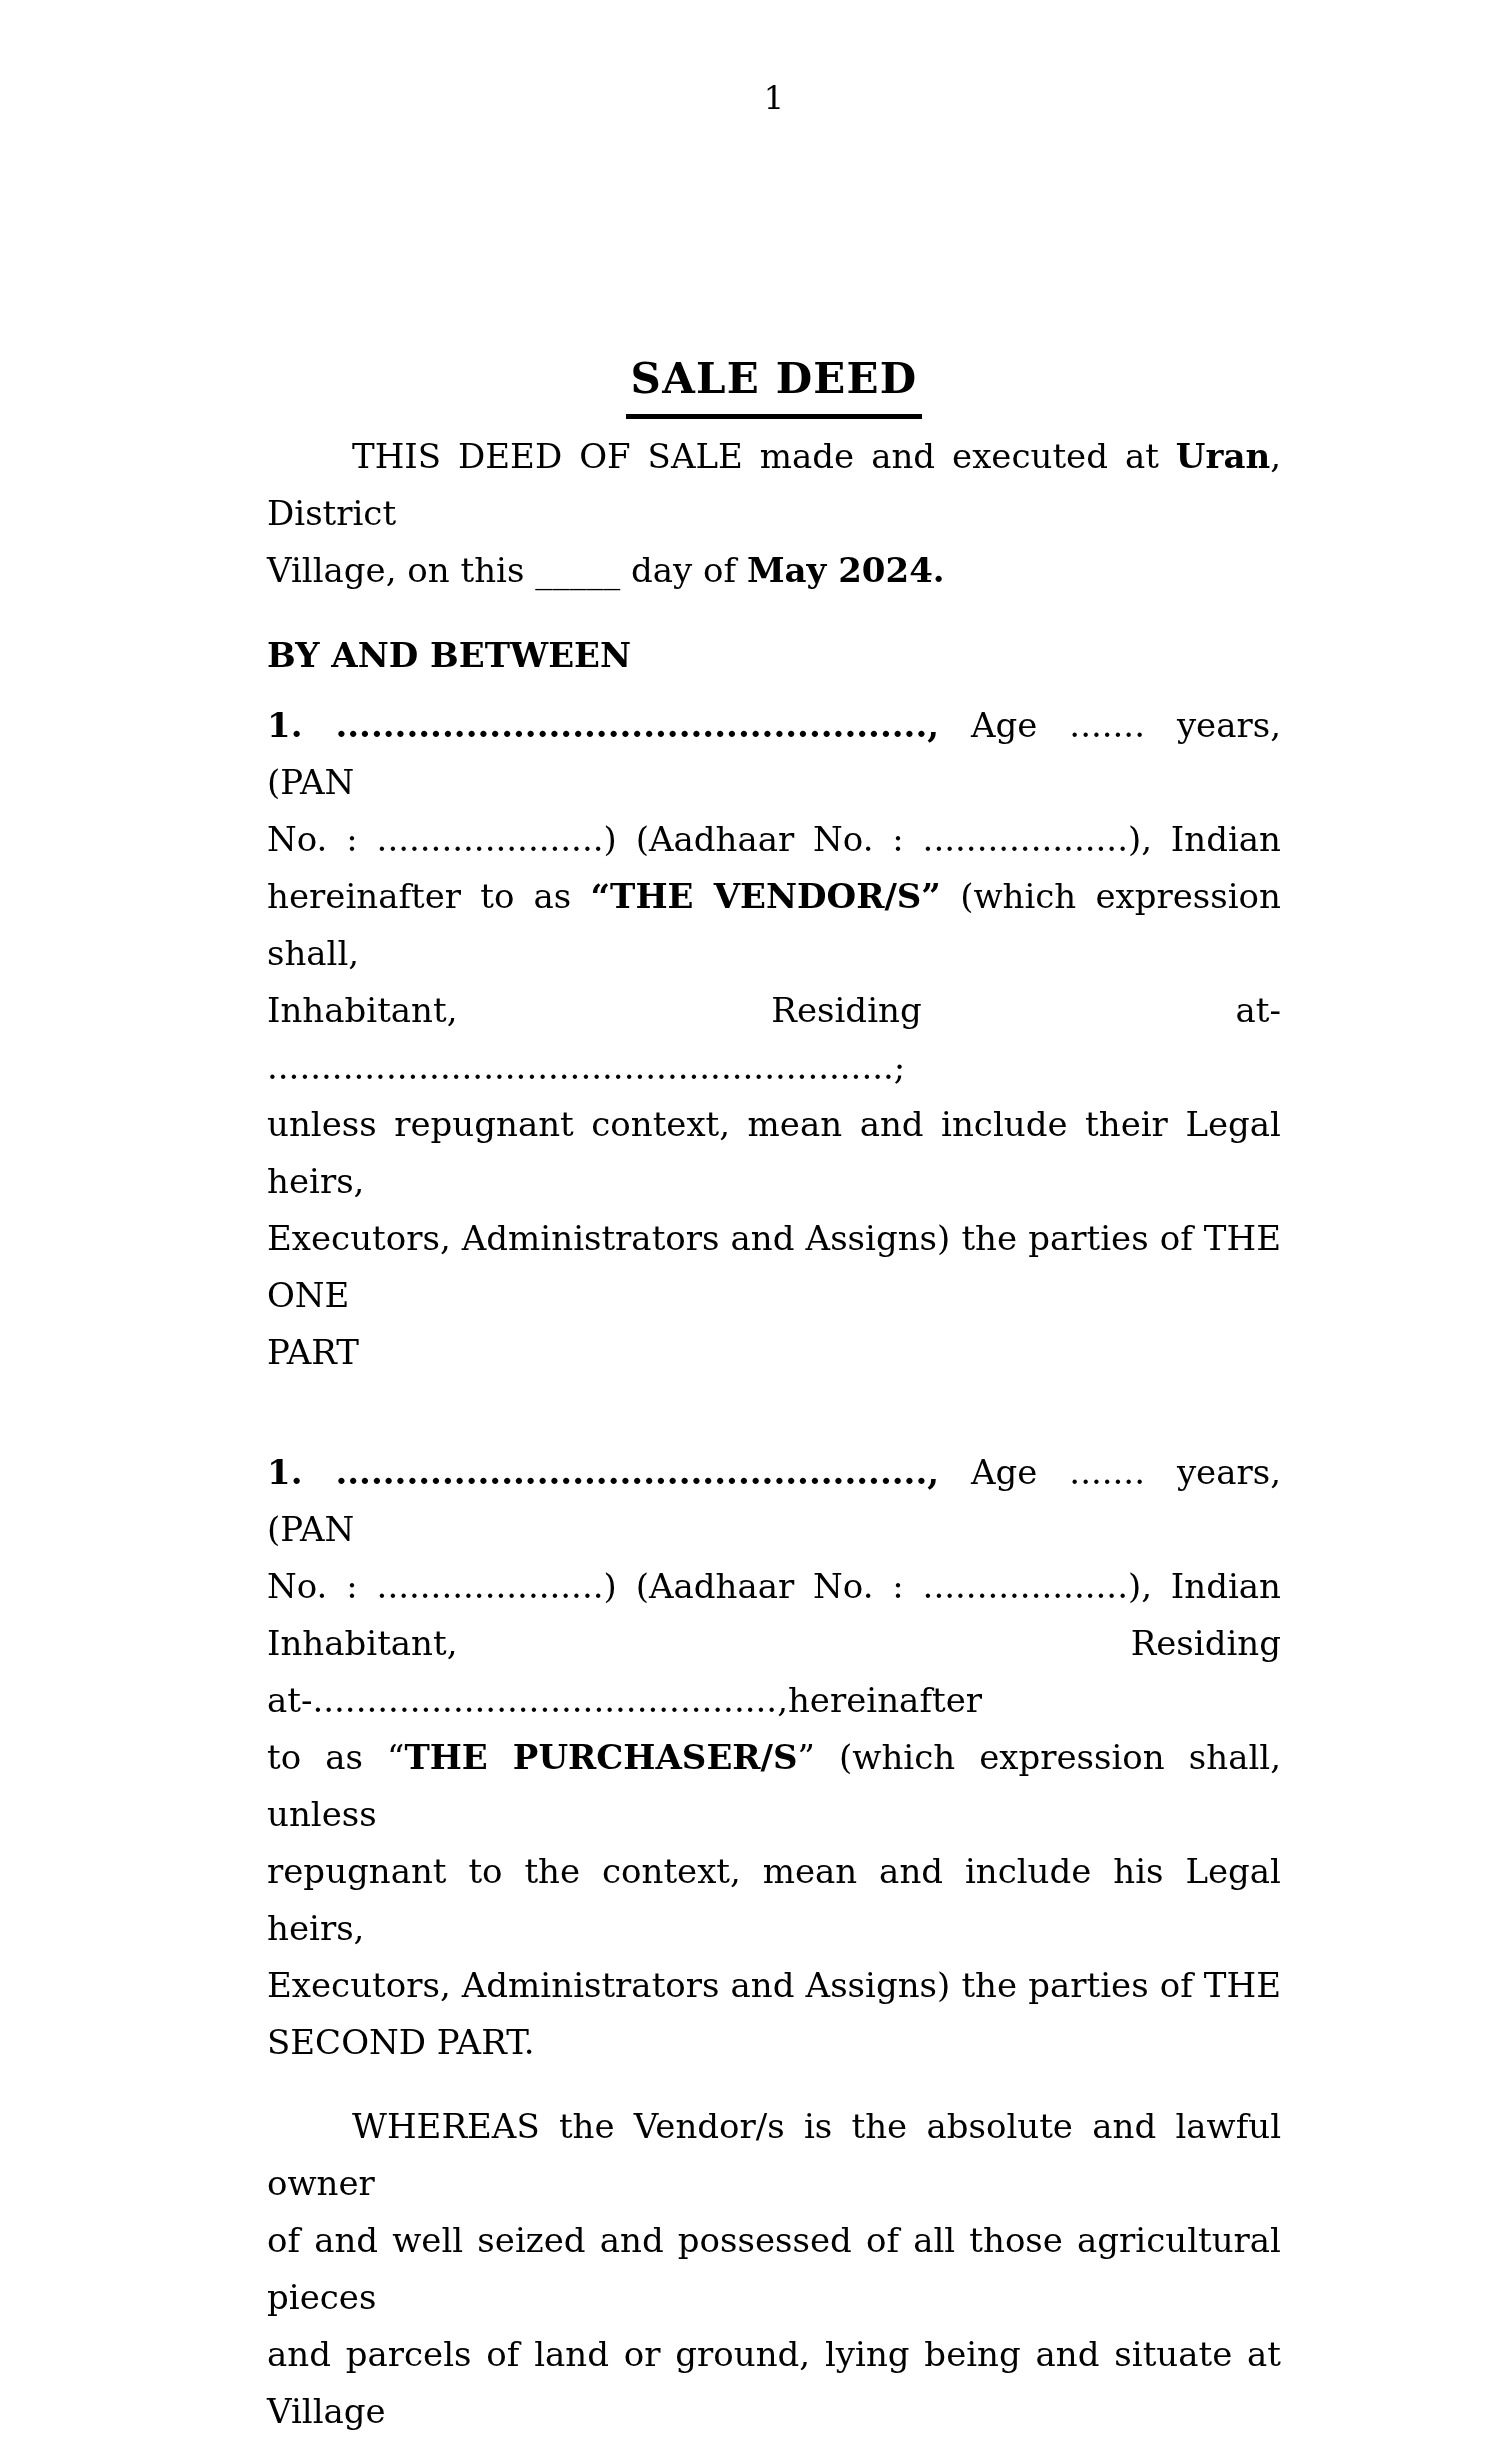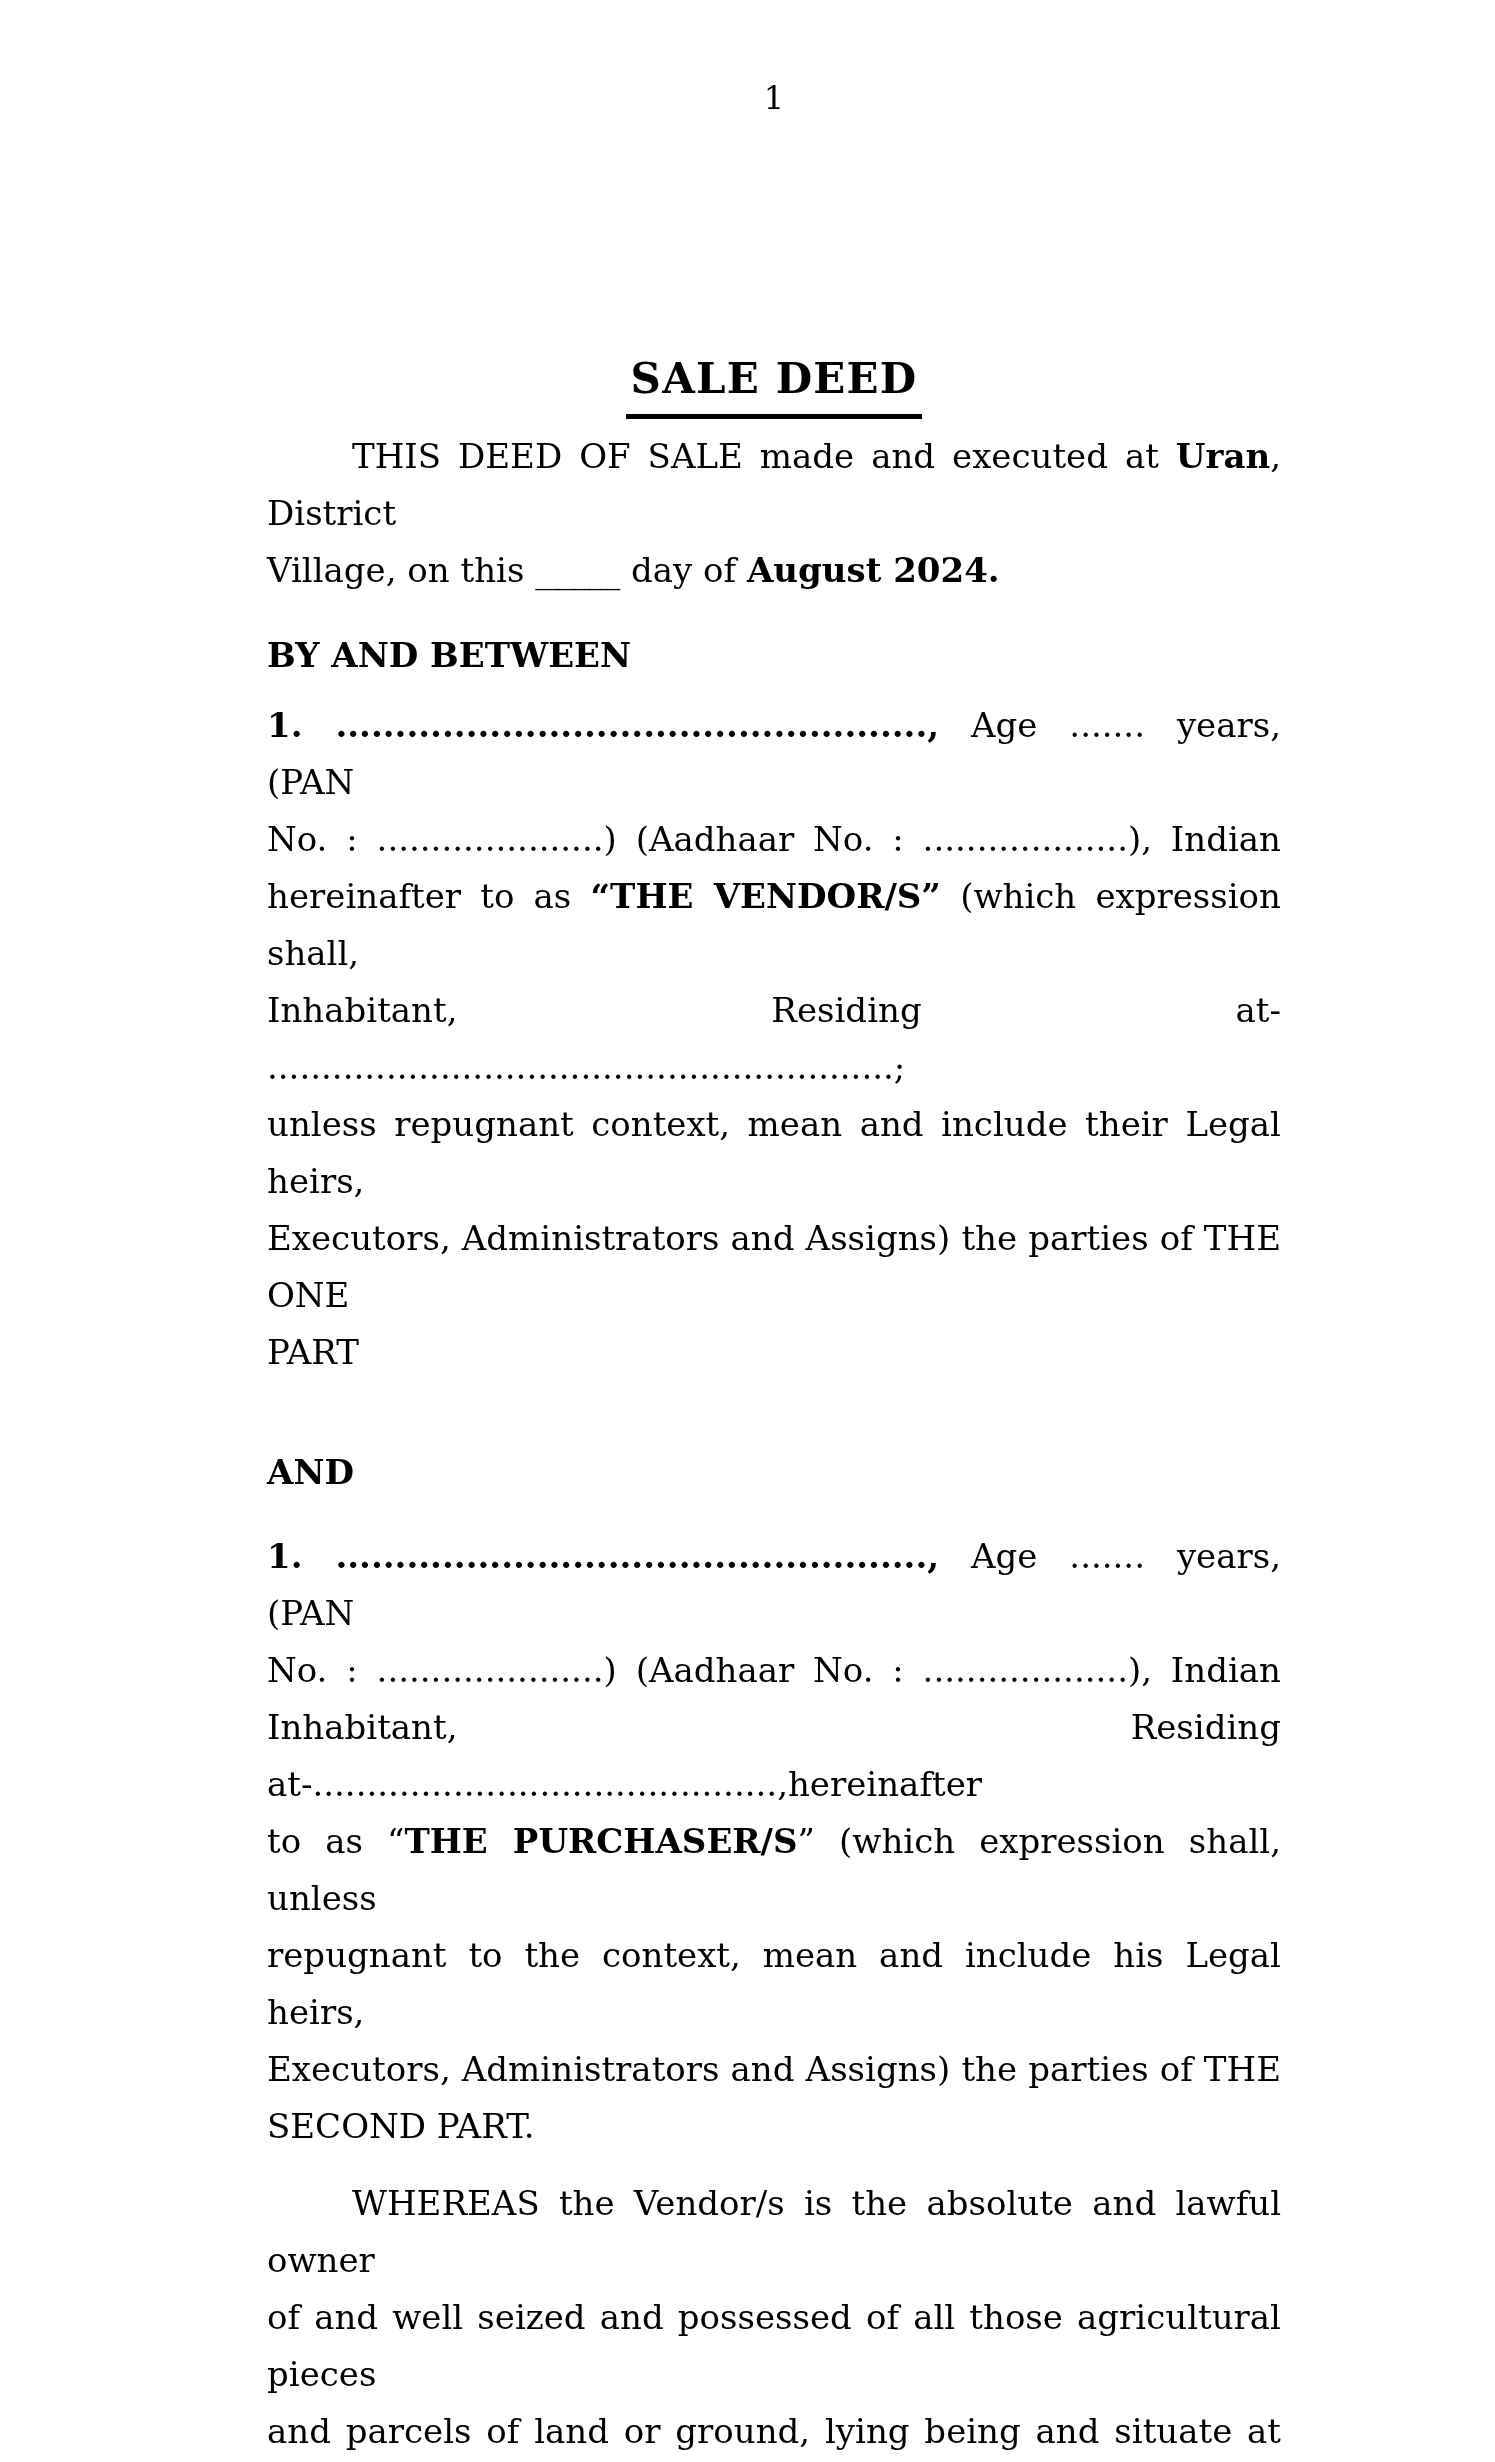--- a/index.html
+++ b/index.html
@@ -73,33 +73,32 @@
 <div class="page">
   <div class="page-number">1</div>
 
   <div class="title-wrap">
     <span class="title-text">SALE DEED</span>
   </div>
 
   <div class="content" id="doc-body">
       <div class="para indent">
         <div class="line"><span>THIS DEED OF SALE made and executed at </span><span class="b">Uran</span><span>, District</span></div>
-        <div class="line last"><span>Village, on this _____ day of </span><span class="b">August 2024.</span></div>
+        <div class="line last"><span>Village, on this _____ day of </span><span class="b">May 2024.</span></div>
       </div>
       <div class="heading">BY AND BETWEEN</div>
       <div class="para">
         <div class="line"><span class="b">1. </span><span class="b">..................................................,</span><span> Age ....... years, (PAN</span></div>
         <div class="line"><span>No. : .....................) (Aadhaar No. : ...................), Indian</span></div>
         <div class="line"><span>hereinafter to as </span><span class="b">“THE VENDOR/S”</span><span> (which expression shall,</span></div>
         <div class="line"><span>Inhabitant, Residing at- ..........................................................;</span></div>
         <div class="line"><span>unless repugnant context, mean and include their Legal heirs,</span></div>
         <div class="line"><span>Executors, Administrators and Assigns) the parties of THE ONE</span></div>
         <div class="line last"><span>PART</span></div>
       </div>
-      <div class="heading">AND</div>
       <div class="para">
         <div class="line"><span class="b">1. </span><span class="b">..................................................,</span><span> Age ....... years, (PAN</span></div>
         <div class="line"><span>No. : .....................) (Aadhaar No. : ...................), Indian</span></div>
         <div class="line"><span>Inhabitant, Residing at-...........................................,hereinafter</span></div>
         <div class="line"><span>to as “</span><span class="b">THE PURCHASER/S</span><span>” (which expression shall, unless</span></div>
         <div class="line"><span>repugnant  to the context, mean and include his Legal heirs,</span></div>
         <div class="line"><span>Executors, Administrators and Assigns) the parties of THE</span></div>
         <div class="line last"><span>SECOND PART.</span></div>
       </div>
       <div class="para indent">

